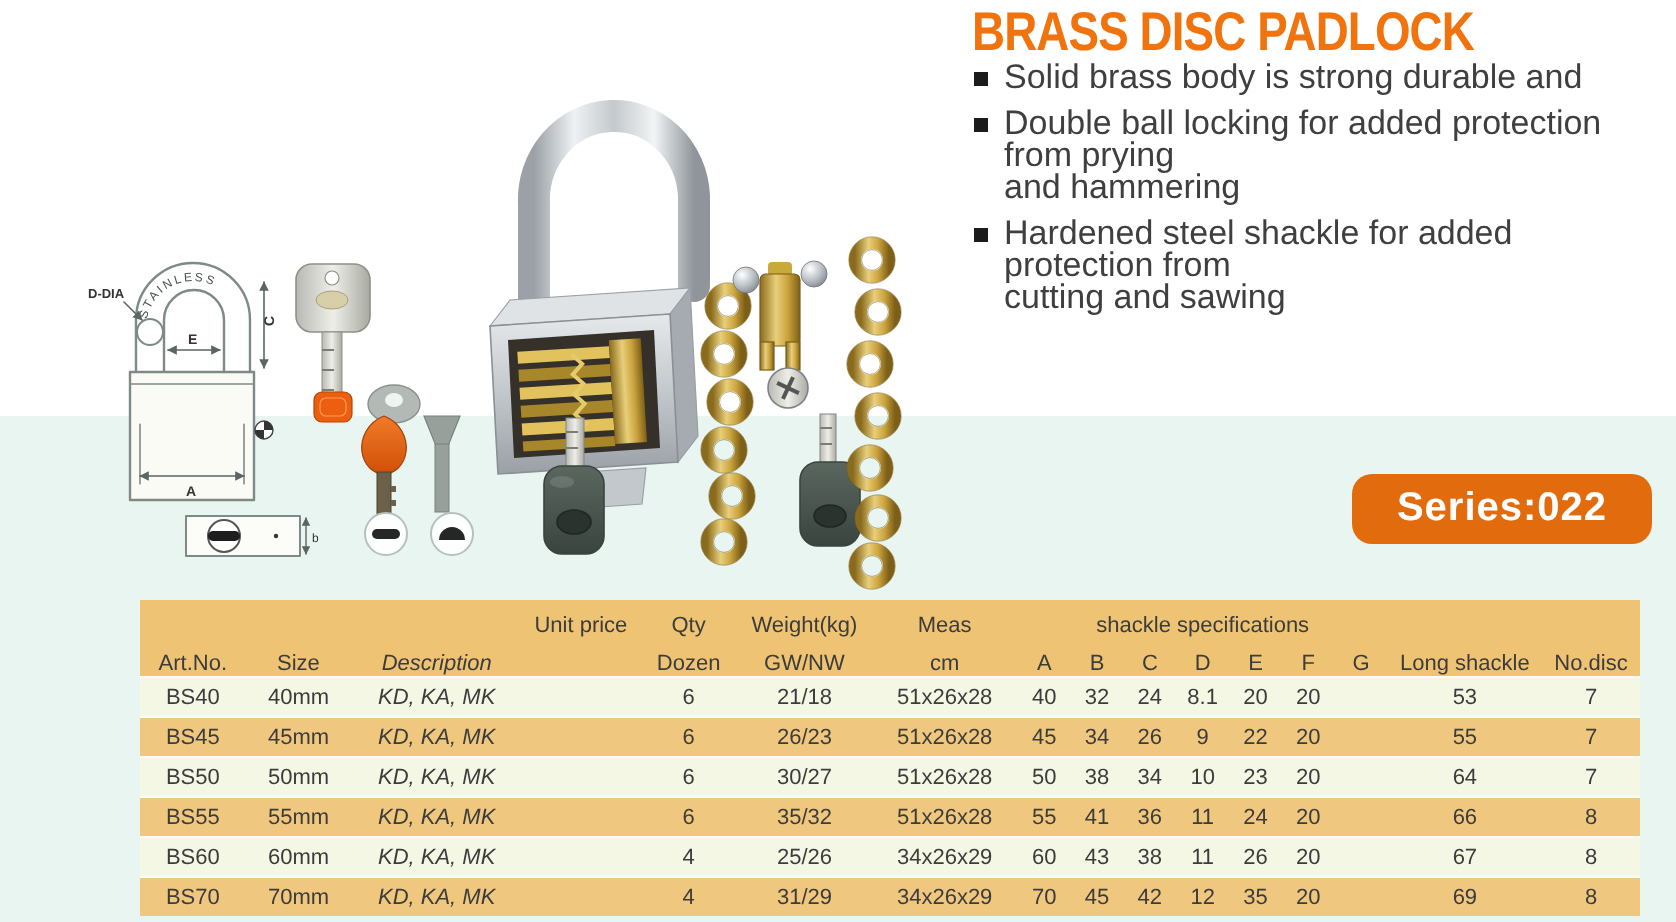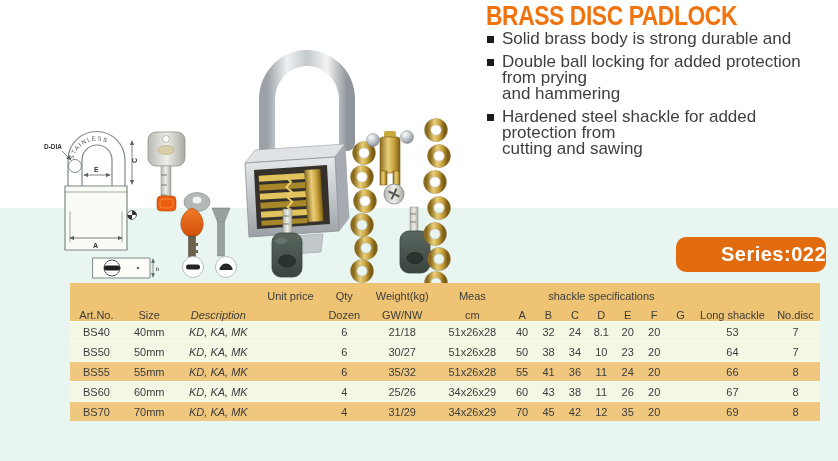--- a/index.html
+++ b/index.html
@@ -9,25 +9,25 @@
   .title{position:absolute;left:486px;top:0;font-size:26px;font-weight:bold;
          color:var(--accent-orange,#f0730e);letter-spacing:-0.5px;white-space:nowrap;
          transform:scale(0.88,1.05);transform-origin:left top;}
   .features{position:absolute;left:487px;top:31px;width:345px;}
   .feature{display:flex;gap:8px;margin-bottom:7px;}
   .bullet{width:7px;height:7px;background:#1b1b1b;margin-top:5px;flex:none;}
   .fline{font-size:17px;line-height:16px;color:#3f3f3f;white-space:pre-wrap;}
   
   .series{position:absolute;left:676px;top:237px;width:150px;height:35px;border-radius:10px;
           background:var(--badge-orange,#e26c0d);color:#ffffff;font-weight:bold;font-size:20px;
-          display:flex;align-items:center;justify-content:flex-end;letter-spacing:0.5px;}
+          display:flex;align-items:center;justify-content:center;letter-spacing:0.5px;}
   
   .collage{position:absolute;left:40px;top:45px;}
   
-  table.spec{position:absolute;left:70px;top:283px;width:750px;border-collapse:collapse;table-layout:fixed;}
+  table.spec{position:absolute;left:70px;top:300px;width:750px;border-collapse:collapse;table-layout:fixed;}
   table.spec td{font-size:11px;color:#3c3c3c;text-align:center;padding:0;overflow:hidden;white-space:nowrap;}
   thead{background:var(--table-header-tan,#eec373);}
   thead td{height:19px;vertical-align:bottom;padding-bottom:2px;}
   tbody td{height:19px;vertical-align:middle;}
   td.desc{text-align:left;padding-left:6px;font-style:italic;}
   tbody tr{border-top:1.5px solid rgba(252,253,246,0.9);}
   tr.row-light{background:var(--table-row-light,#f5f7e5);}
   tr.row-tan{background:var(--table-row-tan,#efc77e);}
 </style>
 </head>
@@ -322,20 +322,38 @@
       <td>40</td>
       <td>32</td>
       <td>24</td>
       <td>8.1</td>
       <td>20</td>
       <td>20</td>
       <td></td>
       <td>53</td>
       <td>7</td>
     </tr>
+        <tr class="row-tan">
+      <td>BS45</td>
+      <td>45mm</td>
+      <td class="desc">KD, KA, MK</td>
+      <td></td>
+      <td>6</td>
+      <td>26/23</td>
+      <td>51x26x28</td>
+      <td>45</td>
+      <td>34</td>
+      <td>26</td>
+      <td>9</td>
+      <td>22</td>
+      <td>20</td>
+      <td></td>
+      <td>55</td>
+      <td>7</td>
+    </tr>
         <tr class="row-light">
       <td>BS50</td>
       <td>50mm</td>
       <td class="desc">KD, KA, MK</td>
       <td></td>
       <td>6</td>
       <td>30/27</td>
       <td>51x26x28</td>
       <td>50</td>
       <td>38</td>

